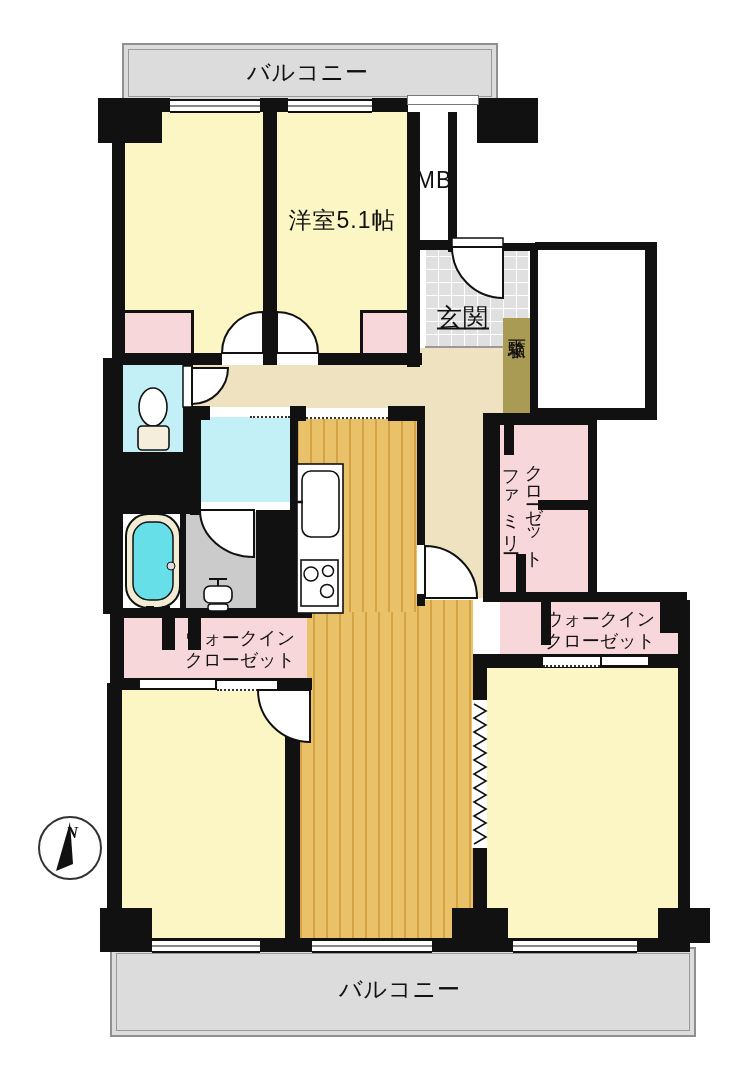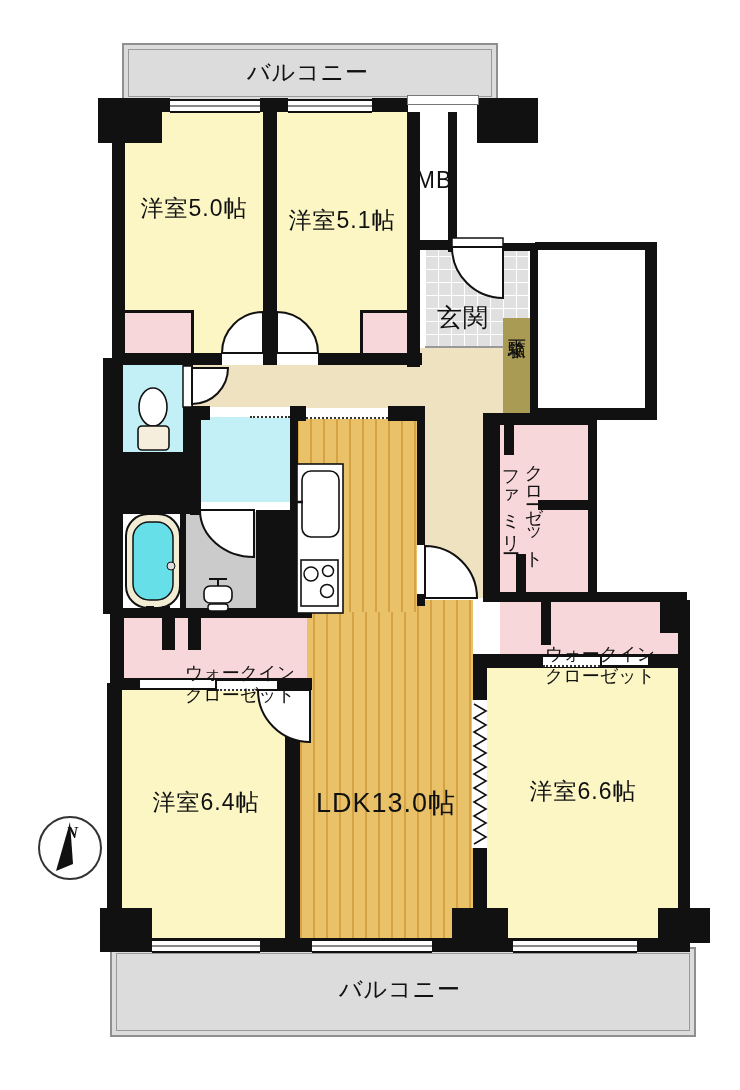--- a/index.html
+++ b/index.html
@@ -23,21 +23,21 @@
   .balcony{background:#dcdcdc;border:2px solid #8f8f8f;
            box-shadow:inset 0 0 0 4px #dcdcdc, inset 0 0 0 5px #9a9a9a;}
   .win{position:absolute;background:linear-gradient(to bottom,#fff 42%,#888 42%,#888 58%,#fff 58%);
        border-top:2px solid #111;border-bottom:2px solid #111;}
   .slot{position:absolute;background:#fff;}
   .dashedslot{position:absolute;background:#fff;
        border-bottom:2px dotted #333;}
   .lbl{position:absolute;white-space:nowrap;font-size:23px;letter-spacing:1px;
        transform:translate(-50%,-50%);}
   .lbl2{position:absolute;font-size:18px;line-height:22px;text-align:center;
-        transform:translate(-50%,-50%);white-space:nowrap;margin-top:35px;}
+        transform:translate(-50%,-50%);white-space:nowrap;}
   .vtext{position:absolute;writing-mode:vertical-rl;text-orientation:upright;
          letter-spacing:1px;white-space:nowrap;}
   .watermark{position:absolute;color:#c0c0c0;font-size:29px;letter-spacing:3px;white-space:nowrap;}
   svg{position:absolute;left:0;top:0;}
 </style>
 </head>
 <body>
 
 <div id="plan">
 
@@ -183,33 +183,29 @@
     <circle cx="311" cy="574" r="7" fill="#fff" stroke="#111" stroke-width="1.5"></circle>
     <circle cx="328" cy="571" r="5.5" fill="#fff" stroke="#111" stroke-width="1.5"></circle>
     <circle cx="327" cy="591" r="6.5" fill="#fff" stroke="#111" stroke-width="1.5"></circle>
 
     <circle cx="70" cy="848" r="31" fill="#fff" stroke="#333" stroke-width="2"></circle>
     <polygon points="70,822 56,871 73,864" fill="#111"></polygon>
     <text x="72" y="838" text-anchor="middle" font-family="Liberation Serif, DejaVu Serif, serif" font-size="17" font-style="italic" font-weight="bold" fill="#111">N</text>
   </svg>
 
   <div class="lbl" style="left:308px;top:72px;">バルコニー</div>
-  <div class="lbl" style="left:194px;top:208px;">洋室5.0帖</div>
   <div class="lbl" style="left:342px;top:220px;">洋室5.1帖</div>
   <div class="lbl" style="left:434px;top:180px;">MB</div>
-  <div class="lbl" style="left:463px;top:317px;font-size:25px;">玄関</div>
+  <div class="lbl" style="left:463px;top:317px;font-size:25px;text-decoration:underline;">玄関</div>
   <div class="vtext" style="left:505px;top:325px;font-size:18px;">下駄箱</div>
   <div class="vtext" style="left:499px;top:458px;font-size:18px;">ファミリー</div>
   <div class="vtext" style="left:522px;top:452px;font-size:18px;">クローゼット</div>
   <div class="lbl2" style="left:240px;top:649px;">
     <span>ウォークイン</span><br>
     <span>クローゼット</span>
   </div>
   <div class="lbl2" style="left:600px;top:630px;">
     <span>ウォークイン</span><br>
     <span>クローゼット</span>
   </div>
-  <div class="lbl" style="left:206px;top:802px;">洋室6.4帖</div>
-  <div class="lbl" style="left:386px;top:803px;font-size:27px;">LDK13.0帖</div>
-  <div class="lbl" style="left:583px;top:791px;">洋室6.6帖</div>
   <div class="lbl" style="left:400px;top:989px;">バルコニー</div>
 
 </div>
 
 </body></html>

